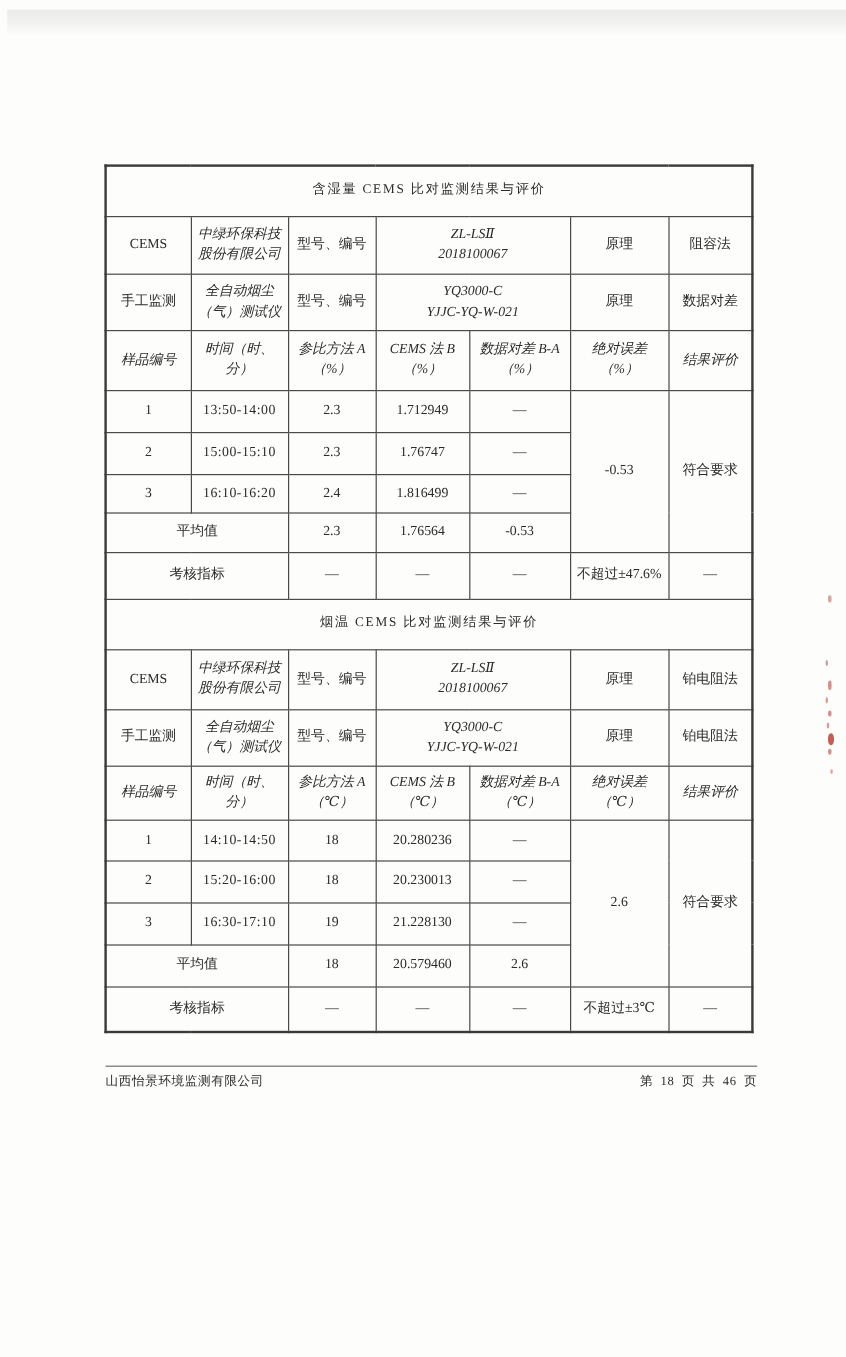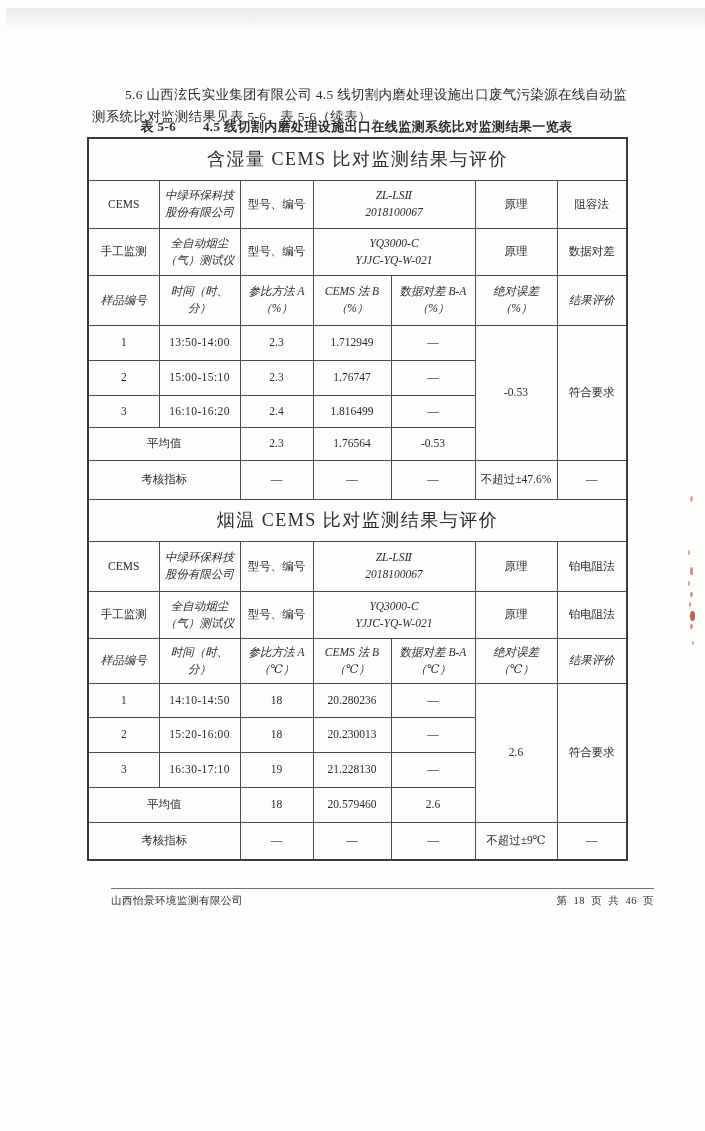--- a/index.html
+++ b/index.html
@@ -36,31 +36,30 @@
     border:2px solid #3a3a3a;
   }
   table.results td, table.results th{
     border:1px solid #4a4a4a;
     text-align:center;vertical-align:middle;
     font-weight:normal;
     padding:1px 2px;
     line-height:1.45;
     overflow:hidden;
   }
-  .sec-h{font-size:18px;letter-spacing:1.5px;}
+  .sec-h{font-size:11px;letter-spacing:1.5px;}
   .preline{white-space:pre-line;font-style:italic;}
   .time{font-weight:bold;letter-spacing:.4px;}
   
   .h42{height:42px}.h48{height:48px}.h47{height:47px}.h50{height:50px}
   .h35{height:35px}.h32{height:32px}.h33{height:33px}.h39{height:39px}
   .h45{height:45px}.h34{height:34px}.h38{height:38px}
   .footer{
     position:absolute;left:88px;top:888px;width:543px;
     border-top:1px solid #6f6f6f;
-    margin-left:23px;
   }
   .footer-inner{
     display:flex;justify-content:space-between;
     padding-top:5px;font-size:10.5px;letter-spacing:.5px;
   }
   .footer-page{word-spacing:3px;text-align:center;}
   .ink{position:absolute;background:#b8372e;border-radius:45%;filter:blur(.4px);}
   .i1{left:690px;top:496px;width:3px;height:6px;opacity:.45}
   .i2{left:688px;top:550px;width:2px;height:5px;opacity:.5}
   .i3{left:690px;top:567px;width:3px;height:8px;opacity:.55}
@@ -71,23 +70,21 @@
   .i8{left:690px;top:624px;width:3px;height:5px;opacity:.55}
   .i9{left:692px;top:641px;width:2px;height:4px;opacity:.45}
 </style>
 </head>
 <body>
 
 <div class="page">
 
   <div class="scan-band"></div>
 
-  <p class="intro">5.6 山西泫氏实业集团有限公司 4.5 线切割内磨处理设施出口废气污染源在线自动监测系统比对监测结果见表 5-6、表 5-6（续表）。</p>
-
-  <div class="tbl-title">表 5-6　　4.5 线切割内磨处理设施出口在线监测系统比对监测结果一览表</div>
+
 
   <table class="results">
     <colgroup>
       <col style="width:71px">
         <col style="width:81px">
         <col style="width:73px">
       <col style="width:78px">
         <col style="width:84px">
         <col style="width:82px">
       <col style="width:70px">
@@ -231,21 +228,21 @@
         <td colspan="2">平均值</td>
         <td>18</td>
         <td>20.579460</td>
         <td>2.6</td>
       </tr>
       <tr class="h38">
         <td colspan="2">考核指标</td>
         <td>—</td>
         <td>—</td>
         <td>—</td>
-        <td>不超过±9℃</td>
+        <td>不超过±3℃</td>
         <td>—</td>
       </tr>
     </tbody>
   </table>
 
   <div class="footer">
     <div class="footer-inner">
       <span>山西怡景环境监测有限公司</span>
       <span class="footer-page">第 18 页 共 46 页</span>
     </div>

